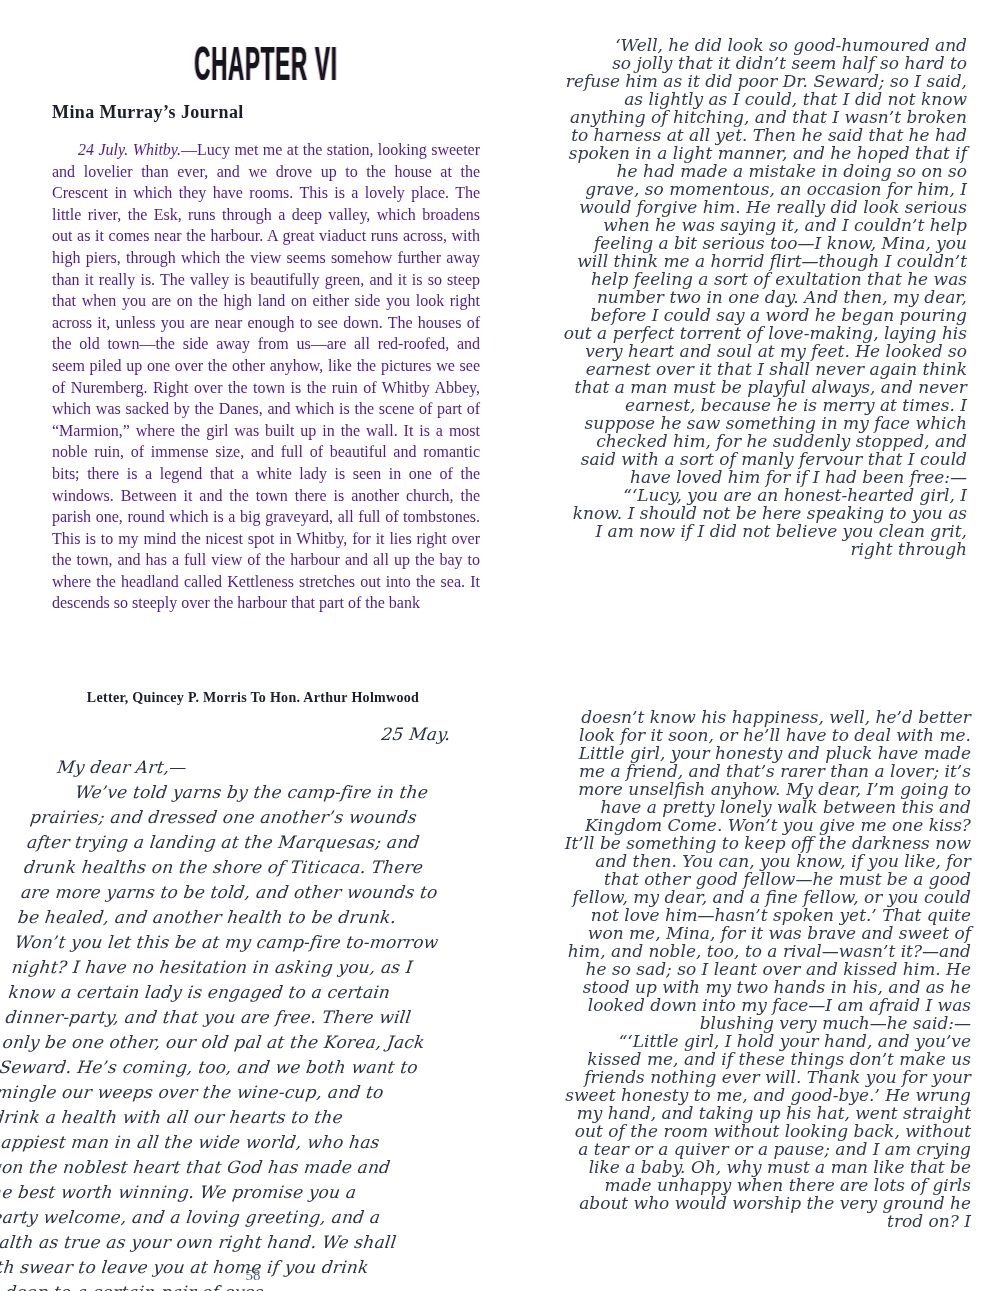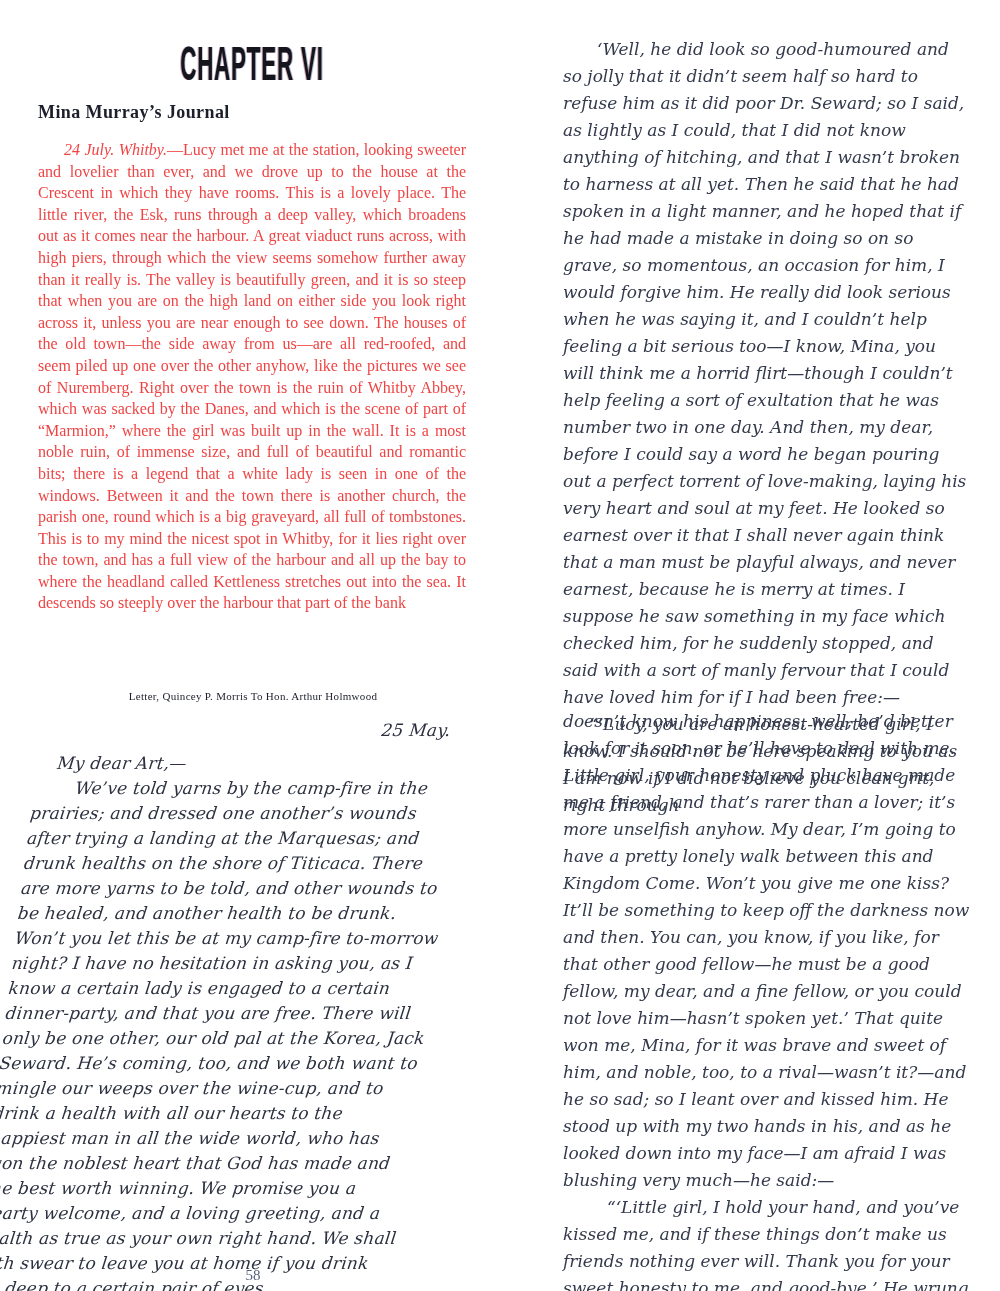--- a/index.html
+++ b/index.html
@@ -1,52 +1,52 @@
 <!DOCTYPE html>
 <html><head>
 <meta charset="utf-8">
 <style>
   html,body{margin:0;padding:0;background:#ffffff;}
   .canvas{
     position:relative;width:1000px;height:1291px;background:#ffffff;
     font-family:"Liberation Serif",serif;color:#333847;overflow:hidden;
   }
   .page{position:absolute;}
-  .page-tl{left:38px;top:38px;width:428px;height:580px;}
+  .page-tl{left:52px;top:38px;width:428px;height:580px;}
   .page-tr{left:563px;top:36px;width:404px;height:582px;}
   .page-bl{left:38px;top:690px;width:430px;height:594px;}
   .page-br{left:563px;top:708px;width:408px;height:600px;}
 
   .chapter-title{
     margin:0;height:52px;line-height:52px;text-align:center;
     font-family:"Liberation Sans",sans-serif;font-weight:700;font-size:28px;
     letter-spacing:1px;color:#15151d;
     transform:scale(0.80,1.75);transform-origin:center;
     text-shadow:-1.2px 0 rgba(146,52,70,0.45),1.2px 0 rgba(58,72,132,0.40);
   }
   .journal-title{
     margin:12px 0 16px;text-align:left;
     font-size:18px;font-weight:700;color:#1c1f2b;letter-spacing:0.4px;
   }
   .serif-body{
     margin:0;font-size:16px;line-height:21.6px;text-align:justify;
-    color:#ef4444;
+    color:#4c1d95;
   }
   .serif-body .lead{font-style:italic;}
   .indent-sm{text-indent:26px;}
   .indent-md{text-indent:34px;}
   .indent-lg{text-indent:44px;}
 
   .ital-body{
     margin:0;font-family:"DejaVu Serif",serif;font-style:italic;
-    font-size:17px;line-height:27px;color:#333a4c;text-align:left;
+    font-size:17px;line-height:18px;color:#333a4c;text-align:right;
   }
 
   .letter-heading{
-    margin:0 0 6px;text-align:center;font-size:11px;font-weight:400;
+    margin:0 0 6px;text-align:center;font-size:14px;font-weight:700;
     color:#1c1f2b;letter-spacing:0.3px;
   }
   .script{
     font-family:"DejaVu Serif",serif;font-style:italic;font-size:17px;
     line-height:25px;color:#2c3140;transform:skewX(-7deg);
     transform-origin:left top;letter-spacing:0.2px;
   }
   .script-date{text-align:right;margin:16px 16px 8px 0;}
   .script-salutation{margin-left:25px;}
   .script-body{margin:0 0 0 4px;text-indent:42px;}

